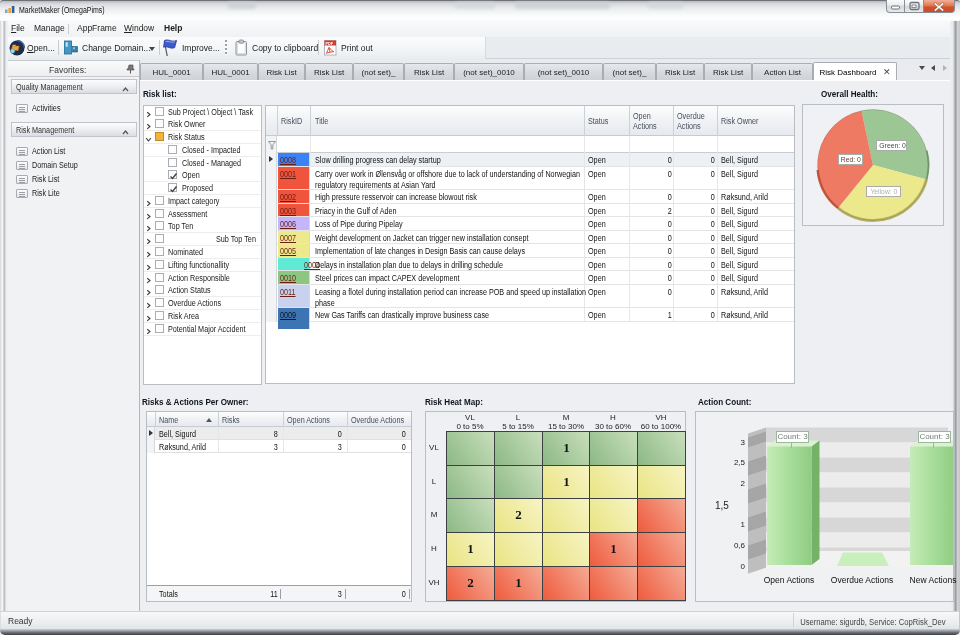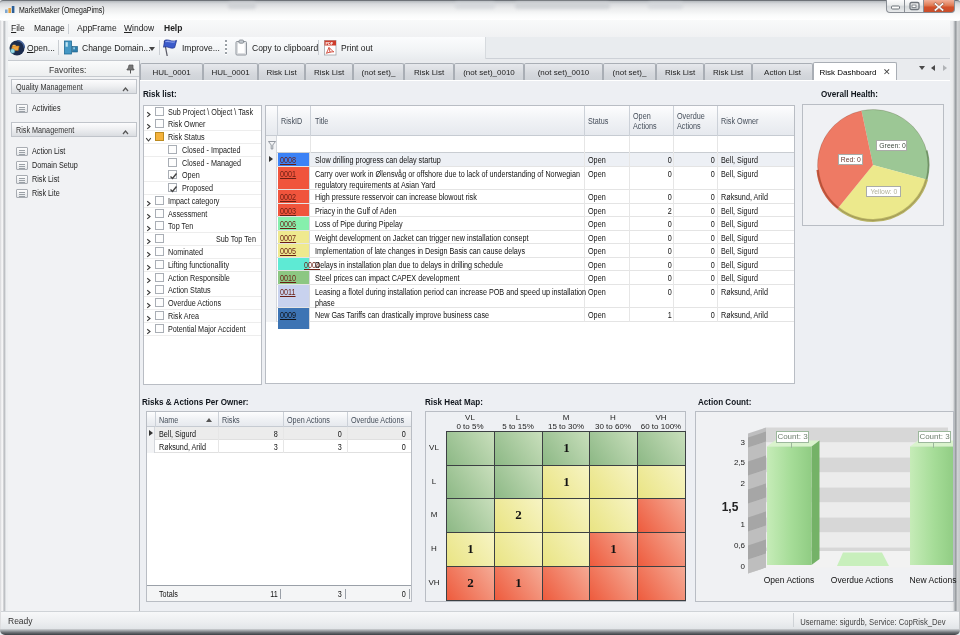--- a/index.html
+++ b/index.html
@@ -354,21 +354,21 @@
 <div class="gcell" style="left:588px;top:206px;"><span class="tx">Open</span></div>
 <div class="gcell" style="left:629px;top:206px;width:43px;text-align:right;"><span class="txr">2</span></div>
 <div class="gcell" style="left:673px;top:206px;width:42px;text-align:right;"><span class="txr">0</span></div>
 <div class="gcell" style="left:721px;top:206px;"><span class="tx">Bell, Sigurd</span></div>
 <div class="grow" style="top:217px;height:14px;background:#fff;"></div>
 <div class="abs" style="left:584px;top:217px;width:1px;height:14px;background:#e6e6e6;"></div>
 <div class="abs" style="left:629px;top:217px;width:1px;height:14px;background:#e6e6e6;"></div>
 <div class="abs" style="left:673px;top:217px;width:1px;height:14px;background:#e6e6e6;"></div>
 <div class="abs" style="left:717px;top:217px;width:1px;height:14px;background:#e6e6e6;"></div>
 <div class="gind" style="top:217px;height:14px;"></div>
-<div class="rid" style="top:217px;height:13px;background:#86efac;"><span class="tx" style="color:#6b1f14;text-decoration:underline;">0006</span></div>
+<div class="rid" style="top:217px;height:13px;background:#c4b5fd;"><span class="tx" style="color:#6b1f14;text-decoration:underline;">0006</span></div>
 <div class="abs" style="left:315px;top:219px;width:323px;font-size:8.5px;color:#111;line-height:10.5px;transform:scaleX(0.85);transform-origin:0 0;">Loss of Pipe during Pipelay</div>
 <div class="gcell" style="left:588px;top:219px;"><span class="tx">Open</span></div>
 <div class="gcell" style="left:629px;top:219px;width:43px;text-align:right;"><span class="txr">0</span></div>
 <div class="gcell" style="left:673px;top:219px;width:42px;text-align:right;"><span class="txr">0</span></div>
 <div class="gcell" style="left:721px;top:219px;"><span class="tx">Bell, Sigurd</span></div>
 <div class="grow" style="top:231px;height:13px;background:#fff;"></div>
 <div class="abs" style="left:584px;top:231px;width:1px;height:13px;background:#e6e6e6;"></div>
 <div class="abs" style="left:629px;top:231px;width:1px;height:13px;background:#e6e6e6;"></div>
 <div class="abs" style="left:673px;top:231px;width:1px;height:13px;background:#e6e6e6;"></div>
 <div class="abs" style="left:717px;top:231px;width:1px;height:13px;background:#e6e6e6;"></div>
@@ -560,21 +560,21 @@
     <polygon points="72,35.5 116.5,35.5 124.5,29.5 80,29.5" fill="#d9f3cc"></polygon>
     <polygon points="116.5,35.5 124.5,29.5 124.5,148 116.5,154" fill="#74b267"></polygon>
     <rect x="72" y="35.5" width="44.5" height="118.5" fill="url(#bf)"></rect>
     <polygon points="215,35.5 259.5,35.5 267.5,29.5 223,29.5" fill="#d9f3cc"></polygon>
     <polygon points="259.5,35.5 267.5,29.5 267.5,148 259.5,154" fill="#74b267"></polygon>
     <rect x="215" y="35.5" width="44.5" height="118.5" fill="url(#bf)"></rect>
   </svg>
 <div class="abs" style="left:715px;top:438px;width:30px;text-align:right;font-size:8px;color:#222;">3</div>
 <div class="abs" style="left:715px;top:458px;width:30px;text-align:right;font-size:8px;color:#222;">2,5</div>
 <div class="abs" style="left:715px;top:479px;width:30px;text-align:right;font-size:8px;color:#222;">2</div>
-<div class="abs" style="left:715px;top:500px;width:30px;text-align:center;font-size:12px;color:#222;font-weight:bold;">1,5</div>
+<div class="abs" style="left:715px;top:500px;width:30px;text-align:left;font-size:10px;color:#222;">1,5</div>
 <div class="abs" style="left:715px;top:520px;width:30px;text-align:right;font-size:8px;color:#222;">1</div>
 <div class="abs" style="left:715px;top:541px;width:30px;text-align:right;font-size:8px;color:#222;">0,6</div>
 <div class="abs" style="left:715px;top:562px;width:30px;text-align:right;font-size:8px;color:#222;">0</div>
 <div class="abs" style="left:744px;top:575px;width:90px;text-align:center;font-size:8.5px;color:#111;">Open Actions</div>
 <div class="abs" style="left:817px;top:575px;width:90px;text-align:center;font-size:8.5px;color:#111;">Overdue Actions</div>
 <div class="abs" style="left:888px;top:575px;width:90px;text-align:center;font-size:8.5px;color:#111;">New Actions</div>
 <div class="abs" style="left:791px;top:443px;width:1px;height:5px;background:#9cb89c;"></div>
 <div class="abs" style="left:933px;top:443px;width:1px;height:5px;background:#9cb89c;"></div>
 <div class="abs" style="left:776px;top:431px;width:33px;height:12px;background:#fff;border:1px solid #9cb89c;font-size:8px;color:#6f7f6f;text-align:center;line-height:10px;">Count: 3</div>
 <div class="abs" style="left:918px;top:431px;width:33px;height:12px;background:#fff;border:1px solid #9cb89c;font-size:8px;color:#6f7f6f;text-align:center;line-height:10px;">Count: 3</div>

